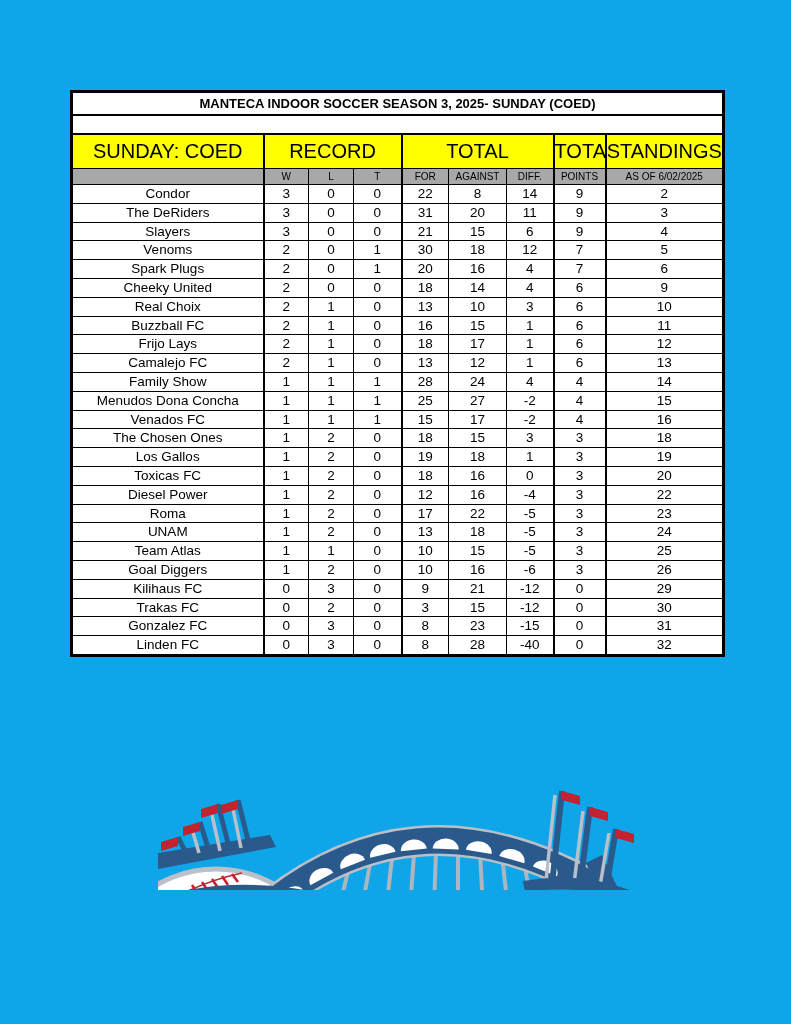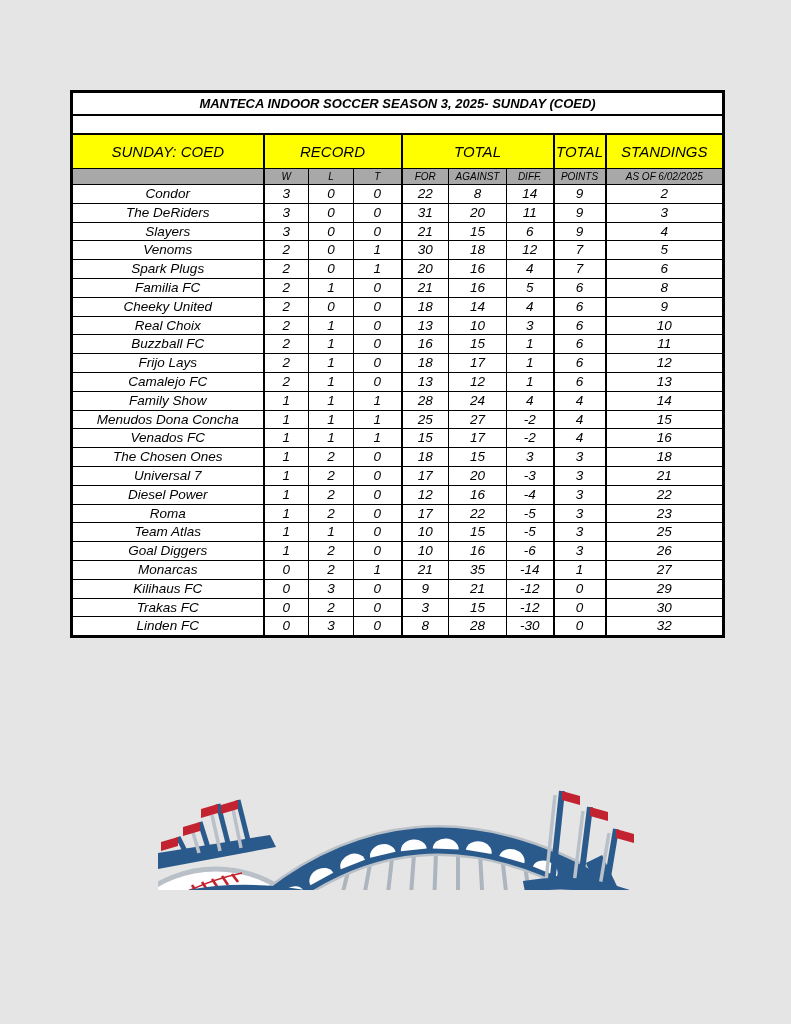--- a/index.html
+++ b/index.html
@@ -4,21 +4,21 @@
 <style>
   * { margin: 0; padding: 0; box-sizing: border-box; }
   html, body { background: #ffffff; }
   body {
     width: 791px; height: 1024px;
     position: relative;
     font-family: "Liberation Sans", sans-serif;
     color: #000;
     overflow: hidden;
   }
-  .sheet { position: absolute; inset: 0; background: #e5e5e5; font-style: italic; }
+  .sheet { position: absolute; inset: 0; background: #0ea5e9; }
 
   table.standings {
     position: absolute;
     left: 70px; top: 90px;
     width: 652px;
     border-collapse: collapse;
     table-layout: fixed;
     border: 3px solid #000;
   }
   table.standings td, table.standings th {
@@ -36,21 +36,21 @@
     border-bottom: 2px solid #000;
     background: #fff;
   }
   tr.spacer-row td {
     height: 19px;
     border-bottom: 2px solid #000;
     background: #fff;
   }
   tr.group-row th {
     height: 35px;
-    font-size: 15px;
+    font-size: 20px;
     font-weight: normal;
     background: var(--yellow, #ffff00);
   }
   tr.sub-row th {
     height: 16px;
     font-size: 10px;
     font-weight: normal;
     background: var(--gray, #a8a8a8);
   }
   tbody td {
@@ -163,31 +163,20 @@
           <td class="sep">2</td>
           <td>0</td>
           <td>1</td>
           <td class="sep">20</td>
           <td>16</td>
           <td>4</td>
           <td class="sep">7</td>
           <td class="sep">6</td>
         </tr>
         <tr>
-          <td>Familia FC</td>
-          <td class="sep">2</td>
-          <td>1</td>
-          <td>0</td>
-          <td class="sep">21</td>
-          <td>16</td>
-          <td>5</td>
-          <td class="sep">6</td>
-          <td class="sep">8</td>
-        </tr>
-        <tr>
           <td>Cheeky United</td>
           <td class="sep">2</td>
           <td>0</td>
           <td>0</td>
           <td class="sep">18</td>
           <td>14</td>
           <td>4</td>
           <td class="sep">6</td>
           <td class="sep">9</td>
         </tr>
@@ -273,29 +262,40 @@
           <td class="sep">1</td>
           <td>2</td>
           <td>0</td>
           <td class="sep">18</td>
           <td>15</td>
           <td>3</td>
           <td class="sep">3</td>
           <td class="sep">18</td>
         </tr>
         <tr>
-          <td>Universal 7</td>
-          <td class="sep">1</td>
-          <td>2</td>
-          <td>0</td>
-          <td class="sep">17</td>
-          <td>20</td>
-          <td>-3</td>
-          <td class="sep">3</td>
-          <td class="sep">21</td>
+          <td>Los Gallos</td>
+          <td class="sep">1</td>
+          <td>2</td>
+          <td>0</td>
+          <td class="sep">19</td>
+          <td>18</td>
+          <td>1</td>
+          <td class="sep">3</td>
+          <td class="sep">19</td>
+        </tr>
+        <tr>
+          <td>Toxicas FC</td>
+          <td class="sep">1</td>
+          <td>2</td>
+          <td>0</td>
+          <td class="sep">18</td>
+          <td>16</td>
+          <td>0</td>
+          <td class="sep">3</td>
+          <td class="sep">20</td>
         </tr>
         <tr>
           <td>Diesel Power</td>
           <td class="sep">1</td>
           <td>2</td>
           <td>0</td>
           <td class="sep">12</td>
           <td>16</td>
           <td>-4</td>
           <td class="sep">3</td>
@@ -306,20 +306,31 @@
           <td class="sep">1</td>
           <td>2</td>
           <td>0</td>
           <td class="sep">17</td>
           <td>22</td>
           <td>-5</td>
           <td class="sep">3</td>
           <td class="sep">23</td>
         </tr>
         <tr>
+          <td>UNAM</td>
+          <td class="sep">1</td>
+          <td>2</td>
+          <td>0</td>
+          <td class="sep">13</td>
+          <td>18</td>
+          <td>-5</td>
+          <td class="sep">3</td>
+          <td class="sep">24</td>
+        </tr>
+        <tr>
           <td>Team Atlas</td>
           <td class="sep">1</td>
           <td>1</td>
           <td>0</td>
           <td class="sep">10</td>
           <td>15</td>
           <td>-5</td>
           <td class="sep">3</td>
           <td class="sep">25</td>
         </tr>
@@ -328,31 +339,20 @@
           <td class="sep">1</td>
           <td>2</td>
           <td>0</td>
           <td class="sep">10</td>
           <td>16</td>
           <td>-6</td>
           <td class="sep">3</td>
           <td class="sep">26</td>
         </tr>
         <tr>
-          <td>Monarcas</td>
-          <td class="sep">0</td>
-          <td>2</td>
-          <td>1</td>
-          <td class="sep">21</td>
-          <td>35</td>
-          <td>-14</td>
-          <td class="sep">1</td>
-          <td class="sep">27</td>
-        </tr>
-        <tr>
           <td>Kilihaus FC</td>
           <td class="sep">0</td>
           <td>3</td>
           <td>0</td>
           <td class="sep">9</td>
           <td>21</td>
           <td>-12</td>
           <td class="sep">0</td>
           <td class="sep">29</td>
         </tr>
@@ -361,27 +361,38 @@
           <td class="sep">0</td>
           <td>2</td>
           <td>0</td>
           <td class="sep">3</td>
           <td>15</td>
           <td>-12</td>
           <td class="sep">0</td>
           <td class="sep">30</td>
         </tr>
         <tr>
+          <td>Gonzalez FC</td>
+          <td class="sep">0</td>
+          <td>3</td>
+          <td>0</td>
+          <td class="sep">8</td>
+          <td>23</td>
+          <td>-15</td>
+          <td class="sep">0</td>
+          <td class="sep">31</td>
+        </tr>
+        <tr>
           <td>Linden FC</td>
           <td class="sep">0</td>
           <td>3</td>
           <td>0</td>
           <td class="sep">8</td>
           <td>28</td>
-          <td>-30</td>
+          <td>-40</td>
           <td class="sep">0</td>
           <td class="sep">32</td>
         </tr>
       </tbody>
   </table>
 
   <div class="logo-wrap">
     <svg width="484" height="150" viewBox="0 0 484 150" xmlns="http://www.w3.org/2000/svg">
 
       <polygon points="0,66 112,48 118,60 0,82" fill="#2a5a8c"></polygon>

